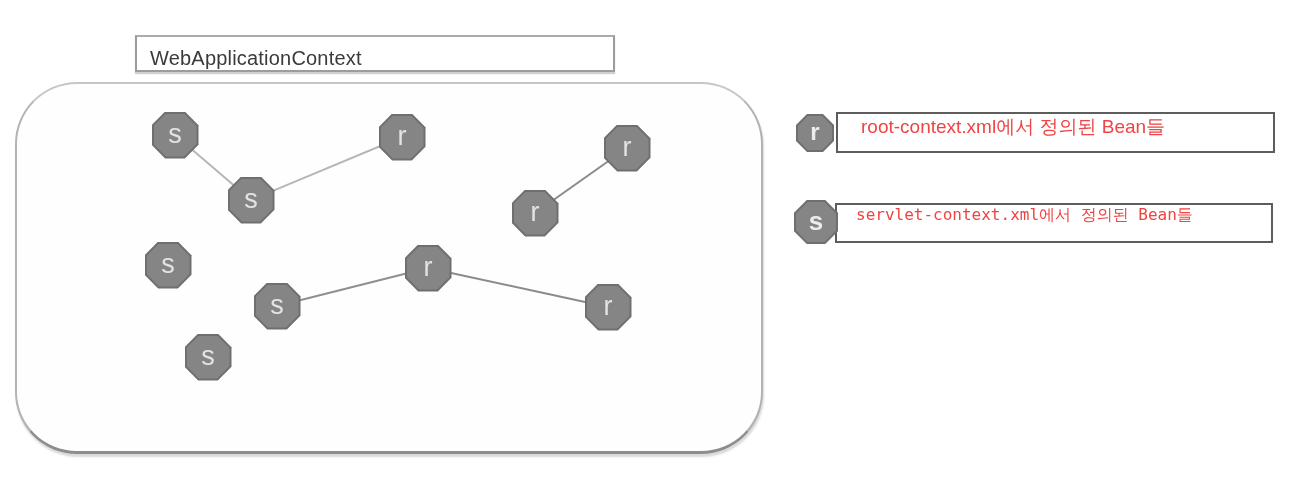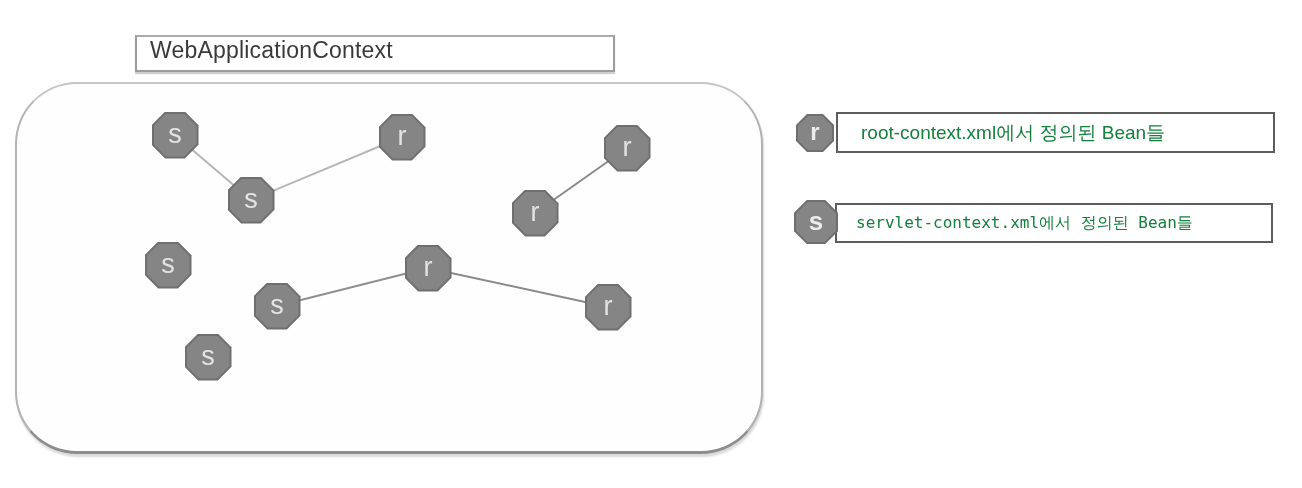--- a/index.html
+++ b/index.html
@@ -15,23 +15,23 @@
   
   .title-box {
     position: absolute;
     left: 135px; top: 35px;
     width: 463px; height: 33px;
     background: #ffffff;
     border: 2px solid #9c9c9c;
     border-top-color: #ababab;
     box-shadow: 0 2px 1px rgba(120,120,120,0.35);
     display: flex;
-    align-items: flex-start;
+    align-items: flex-end;
     padding-left: 13px;
-    font-size: 23px;
+    font-size: 20px;
     color: #3a3a3a;
     letter-spacing: 0.2px;
   }
 
   
   .context-box {
     position: absolute;
     left: 15px; top: 82px;
     width: 744px; height: 367px;
     background: #fefefe;
@@ -70,23 +70,23 @@
     box-sizing: border-box;
   }
 
   
   .legend-octagon { z-index: 3; }
   .legend-box {
     position: absolute;
     background: #ffffff;
     border: 2px solid #5d5d5d;
     display: flex;
-    align-items: center;
+    align-items: flex-start;
     box-sizing: border-box;
-    color: #15803d;
+    color: #ef4444;
     z-index: 2;
   }
   .legend-box.sans  { font-size: 19px; padding-left: 23px; font-family: "Liberation Sans", sans-serif; }
   .legend-box.mono  { font-size: 16px; padding-left: 19px; font-family: "DejaVu Sans Mono", "Liberation Mono", monospace; }
   .legend-octagon .octagon-inner { font-weight: 600; color: #ececec; }
 </style>
 </head>
 <body>
 
 <div class="page">

